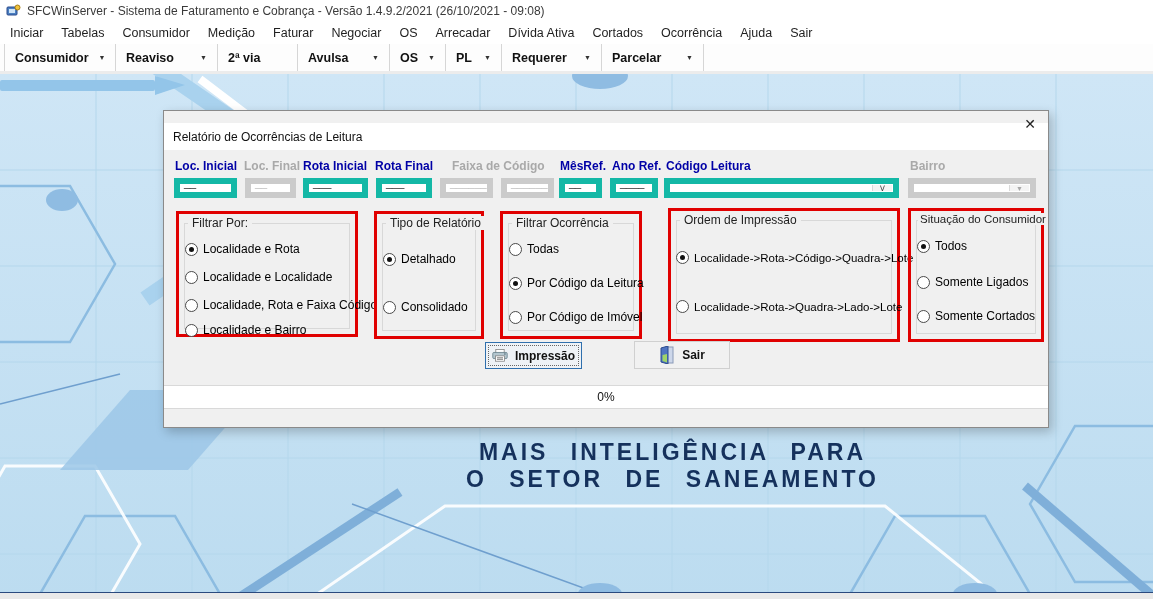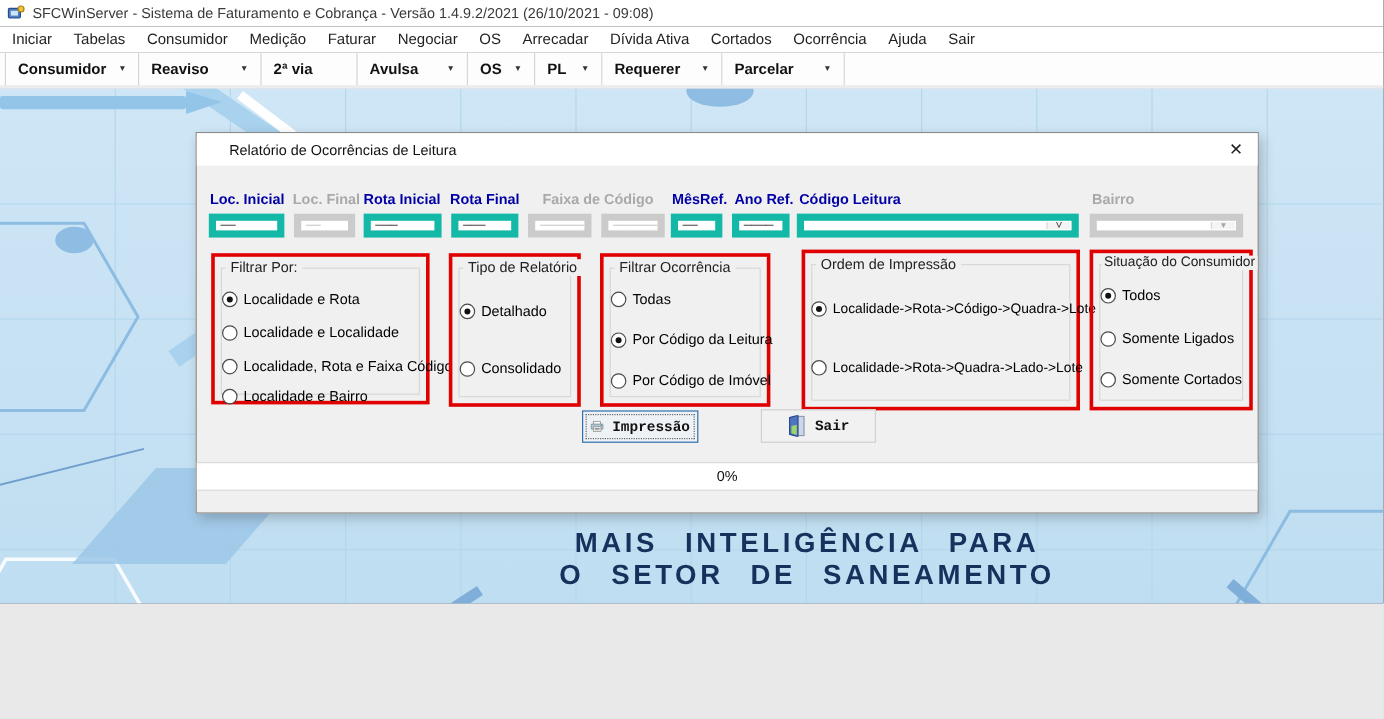--- a/index.html
+++ b/index.html
@@ -1,16 +1,16 @@
 <!DOCTYPE html>
 <html><head>
 <meta charset="utf-8">
 <style>
   html,body{margin:0;padding:0;background:#e9e9e9}
-  #page{position:relative;width:1153px;height:503px;overflow:hidden;background:#000000;
+  #page{position:relative;width:1153px;height:593px;overflow:hidden;background:#b91c1c;
         font-family:"Liberation Sans",sans-serif;-webkit-font-smoothing:antialiased}
 
   
   .titlebar{position:absolute;top:0;left:0;right:0;height:22px;background:#fff;
             display:flex;align-items:center;gap:6px;padding-left:6px}
   .titlebar .title{font-size:12px;color:#3a3a3a;white-space:nowrap}
   .menubar{position:absolute;top:22px;left:0;right:0;height:22px;background:#fff;
            display:flex;align-items:center;padding-left:1px}
   .menubar .mitem{font-size:12.5px;color:#1f1f1f;padding:0 9px;cursor:default;white-space:nowrap}
   .toolbar{position:absolute;top:44px;left:0;right:0;height:27px;background:#fdfdfd;
@@ -24,22 +24,22 @@
   
   .desktop{position:absolute;top:74px;left:0;width:1153px;height:525px;background:#c9e2f4}
   svg.bg{position:absolute;left:0;top:0}
   .slogan{position:absolute;left:395px;top:365px;width:555px;text-align:center;
           color:#15315c;font-weight:bold;font-size:23px;letter-spacing:3px;word-spacing:13px;
           line-height:27px;white-space:nowrap}
 
   
   .dialog{position:absolute;left:163px;top:36px;width:886px;height:318px;background:#f0f0f0;
           border:1px solid #8a8a8a;box-shadow:3px 4px 10px rgba(0,0,0,.22);box-sizing:border-box}
-  .dlg-title{position:absolute;top:0;left:0;right:0;height:27px;background:#fff;
-             display:flex;align-items:center;padding:0 27px;font-size:12px;color:#111}
+  .dlg-title{position:absolute;top:12px;left:0;right:0;height:27px;background:#fff;
+             display:flex;align-items:center;padding:0 9px;font-size:12px;color:#111}
   .dlg-close{position:absolute;right:8px;top:4px;width:20px;height:18px;text-align:center;
              font-size:14px;line-height:18px;color:#222;cursor:pointer}
 
   .flabel{position:absolute;top:48px;height:15px;font-size:12px;font-weight:bold;color:#0000a6;white-space:nowrap}
   .flabel.disabled{color:#a9a9a9}
   .finput{position:absolute;top:67px;height:20px;background:#fff;border:6px solid #14b8a6;
           box-sizing:border-box;font-size:11px;color:#222;display:flex;align-items:flex-end;
           padding:0 0 3px 4px;overflow:hidden}
   .finput.disabled{border-color:#cbcbcb;color:#bdbdbd}
   .combo .carr{position:absolute;right:1px;top:1px;bottom:1px;width:19px;background:#f4f4f4;
@@ -53,21 +53,21 @@
            color:#222;white-space:nowrap}
   .opt{position:absolute;display:flex;align-items:center;gap:5px;white-space:nowrap;cursor:default}
   .radio{width:13px;height:13px;border:1px solid #4a4a4a;border-radius:50%;background:#fff;
          box-sizing:border-box;position:relative;flex:none}
   .radio.checked::after{content:"";position:absolute;left:3px;top:3px;width:5px;height:5px;
                         border-radius:50%;background:#111}
   .optlabel{font-size:12px;color:#000}
   .optlabel.small{font-size:11.5px}
 
   .btn{position:absolute;display:flex;align-items:center;justify-content:center;gap:7px;
-       font-family:Liberation Mono, monospace;font-size:12px;font-weight:bold;color:#111;cursor:pointer}
+       font-family:Liberation Sans, sans-serif;font-size:12px;font-weight:bold;color:#111;cursor:pointer}
   .btn-print{left:321px;top:231px;width:97px;height:27px;background:#eef2f6;
              border:1px solid #2f6fad;outline:1px dotted #666;outline-offset:-4px}
   .btn-exit{left:470px;top:230px;width:96px;height:28px;background:#f1f1f1;border:1px solid #d0d0d0}
 
   .progress{position:absolute;left:0;right:0;top:274px;height:22px;background:#fff;
             border-top:1px solid #d9d9d9;border-bottom:1px solid #d9d9d9;
             display:flex;align-items:center;justify-content:center;font-size:12px;color:#111}
 </style>
 </head>
 <body>

